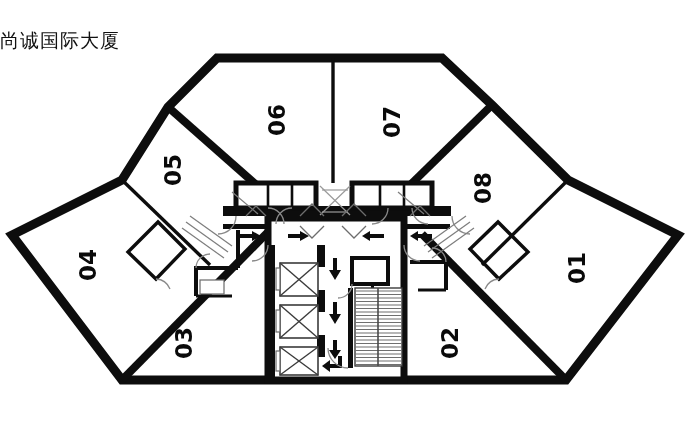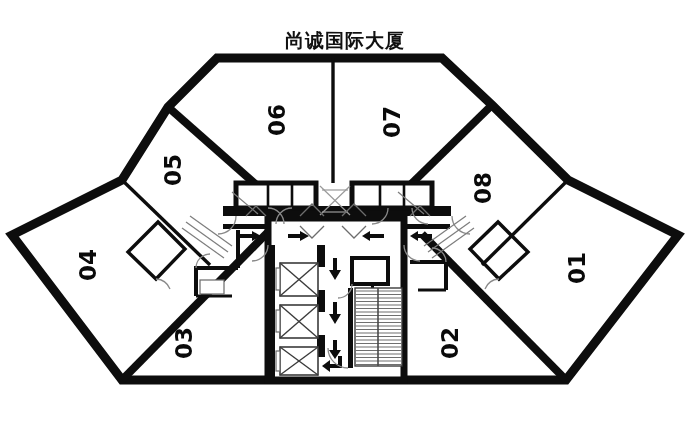--- a/index.html
+++ b/index.html
@@ -9,24 +9,23 @@
     background:#ffffff;
     font-family:"Liberation Sans","DejaVu Sans",sans-serif;
     overflow:hidden;
     position:relative;
   }
   #plan-root{
     position:absolute;left:0;top:0;width:690px;height:430px;
   }
   #title{
     position:absolute;left:0;top:28px;width:690px;
-    text-align:center;
     font-family:"DejaVu Sans","Liberation Sans",sans-serif;
     font-size:19px;
-    font-weight:700;
+    font-weight:400;
     color:#111111;
     letter-spacing:1px;
     white-space:nowrap;
   }
   svg{display:block;position:absolute;left:0;top:0;}
   .unit-label{
     font-family:"DejaVu Sans","Liberation Sans",sans-serif;
     font-size:23px;
     font-weight:800;
     fill:#0a0a0a;

